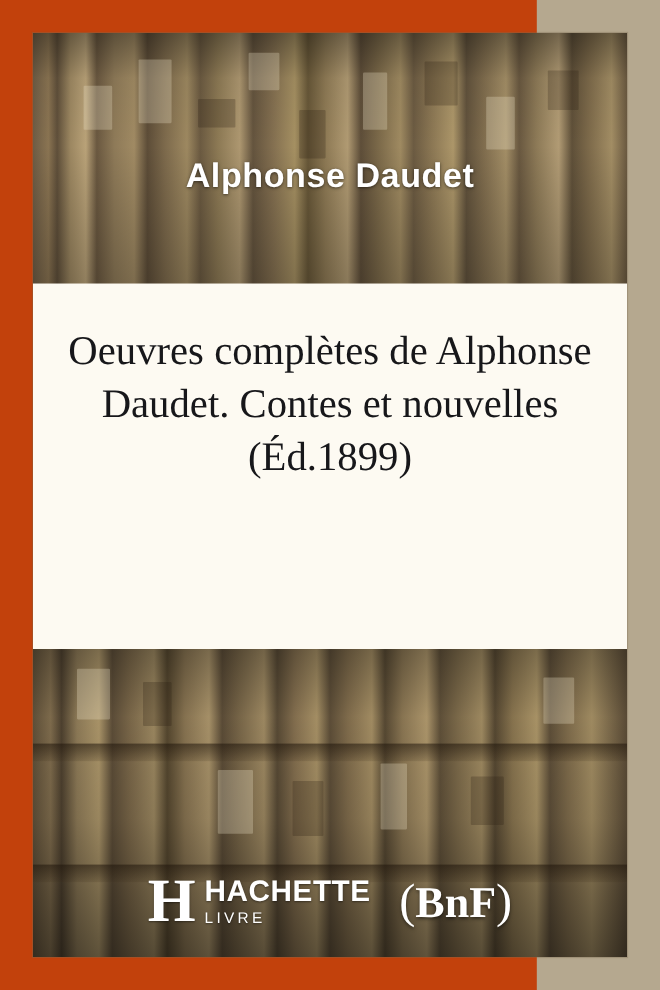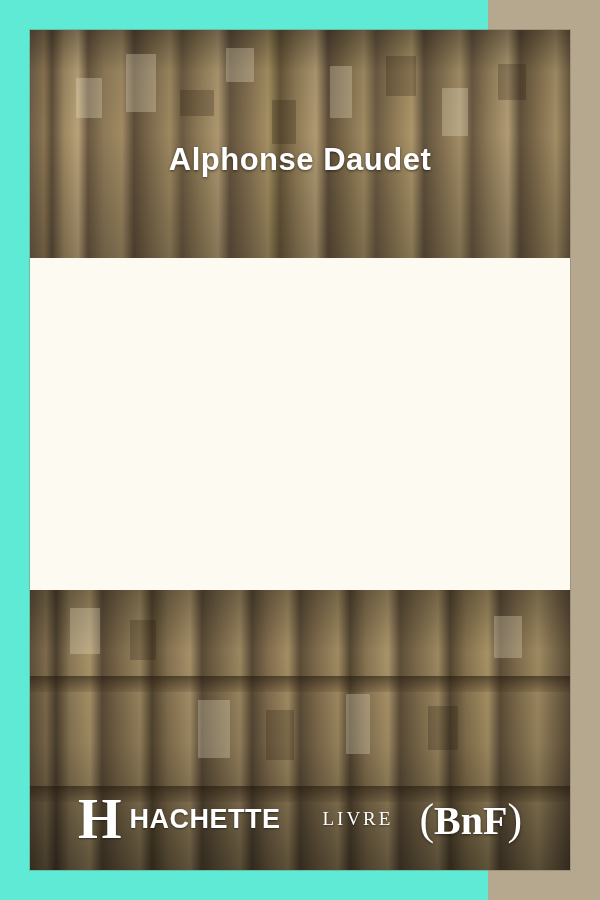--- a/index.html
+++ b/index.html
@@ -12,21 +12,21 @@
     height: 900px;
     overflow: hidden;
     font-family: "Liberation Serif", serif;
   }
 
   .cover {
     position: absolute;
     left: 0; top: 0;
     width: 488px;
     height: 900px;
-    background: #5eead4;
+    background: #c2410c;
   }
 
   
   .frame {
     position: absolute;
     left: 30px;
     top: 30px;
     width: 540px;
     height: 840px;
     background: #fbf8f0;
@@ -165,39 +165,38 @@
   .h-mark {
     font-family: "Liberation Serif", serif;
     font-size: 56px;
     font-weight: bold;
     line-height: 52px;
     color: #ffffff;
     text-shadow: 0 1px 2px rgba(0,0,0,0.45);
   }
   .h-words {
     display: flex;
-    flex-direction: row;
+    flex-direction: column;
     line-height: 1;
   }
   .h-name {
     font-family: "Liberation Sans", sans-serif;
     font-size: 27px;
     font-weight: bold;
     letter-spacing: 0.5px;
     color: #ffffff;
     text-shadow: 0 1px 2px rgba(0,0,0,0.45);
   }
   .h-sub {
-    font-family: Liberation Serif, serif;
-    font-size: 19px;
+    font-family: Liberation Sans, sans-serif;
+    font-size: 14px;
     letter-spacing: 3px;
     color: #ffffff;
     margin-top: 3px;
     text-shadow: 0 1px 2px rgba(0,0,0,0.45);
-    margin-left: 42px;
   }
   .bnf {
     font-family: Liberation Serif, serif;
     font-size: 40px;
     font-weight: bold;
     color: #ffffff;
     letter-spacing: 0px;
     text-shadow: 0 1px 3px rgba(0,0,0,0.5);
   }
   .bnf .brace { font-weight: normal; font-size: 44px; }
@@ -216,20 +215,21 @@
       <div class="patch" style="left:196px; top:18px;  width:28px; height:34px;"></div>
       <div class="patch dark" style="left:242px; top:70px; width:24px; height:44px;"></div>
       <div class="patch" style="left:300px; top:36px;  width:22px; height:52px;"></div>
       <div class="patch dark" style="left:356px; top:26px; width:30px; height:40px;"></div>
       <div class="patch" style="left:412px; top:58px;  width:26px; height:48px;"></div>
       <div class="patch dark" style="left:468px; top:34px; width:28px; height:36px;"></div>
       <div class="author">Alphonse Daudet</div>
     </div>
 
     <div class="title-area">
+      <div class="title">Oeuvres complètes de Alphonse Daudet. Contes et nouvelles (Éd.1899)</div>
     </div>
 
     <div class="band band-bottom">
       <div class="shelf b2"></div>
       <div class="shelf-line l1"></div>
       <div class="shelf-line l2"></div>
       <div class="patch" style="left:40px;  top:18px;  width:30px; height:46px;"></div>
       <div class="patch dark" style="left:100px; top:30px; width:26px; height:40px;"></div>
       <div class="patch" style="left:168px; top:110px; width:32px; height:58px;"></div>
       <div class="patch dark" style="left:236px; top:120px; width:28px; height:50px;"></div>

